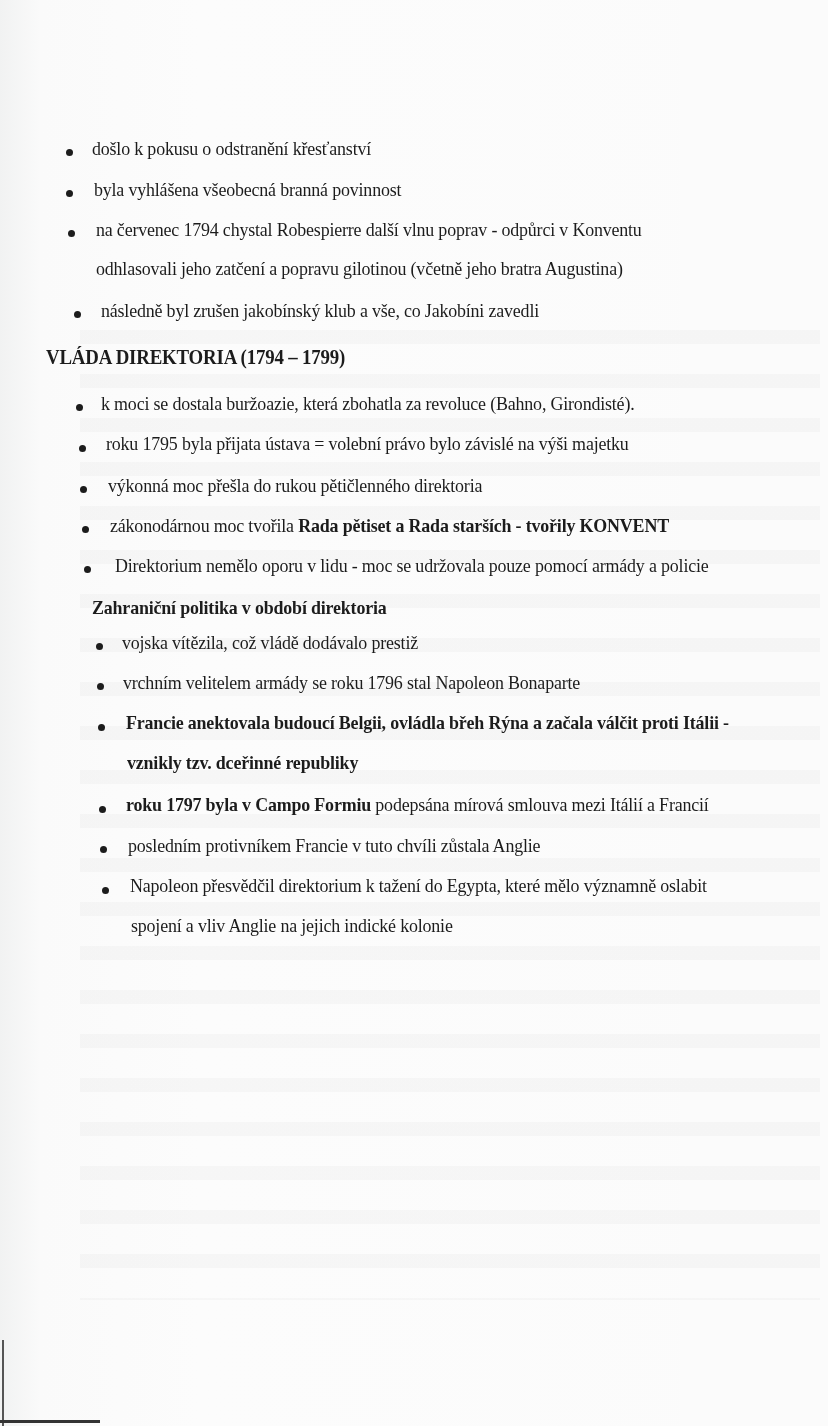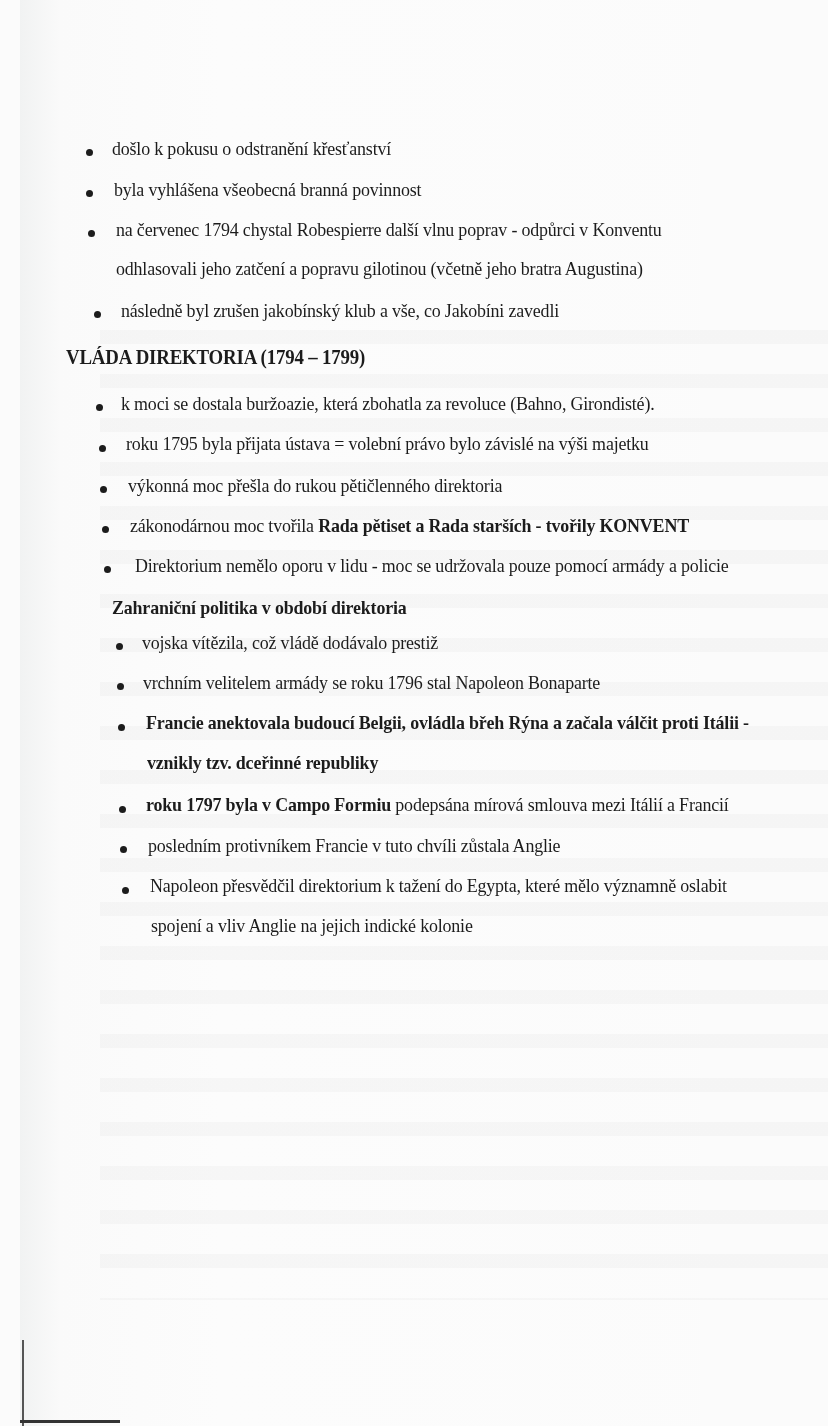--- a/index.html
+++ b/index.html
@@ -6,21 +6,20 @@
   body {
     width: 828px; height: 1426px; overflow: hidden;
     background: #fbfbfb;
     font-family: "Liberation Serif", "DejaVu Serif", serif;
     color: #1c1c1c;
     position: relative;
   }
   .page {
     position: absolute; left: 0; top: 0; width: 680px; height: 1426px;
     background: linear-gradient(90deg, #f1f2f2 0px, #fafafa 40px, #fcfcfc 200px, #fbfbfb 828px);
-    margin-left: 20px;
   }
   .bleed {
     position: absolute; left: 80px; top: 300px; width: 740px; height: 1000px;
     background: repeating-linear-gradient(180deg, transparent 0px, transparent 30px, rgba(0,0,0,0.025) 30px, rgba(0,0,0,0.025) 44px);
     pointer-events: none;
   }
   .line {
     position: absolute; font-size: 19.5px; white-space: nowrap;
     letter-spacing: -0.2px; transform: scaleX(0.92); transform-origin: left center;
   }

